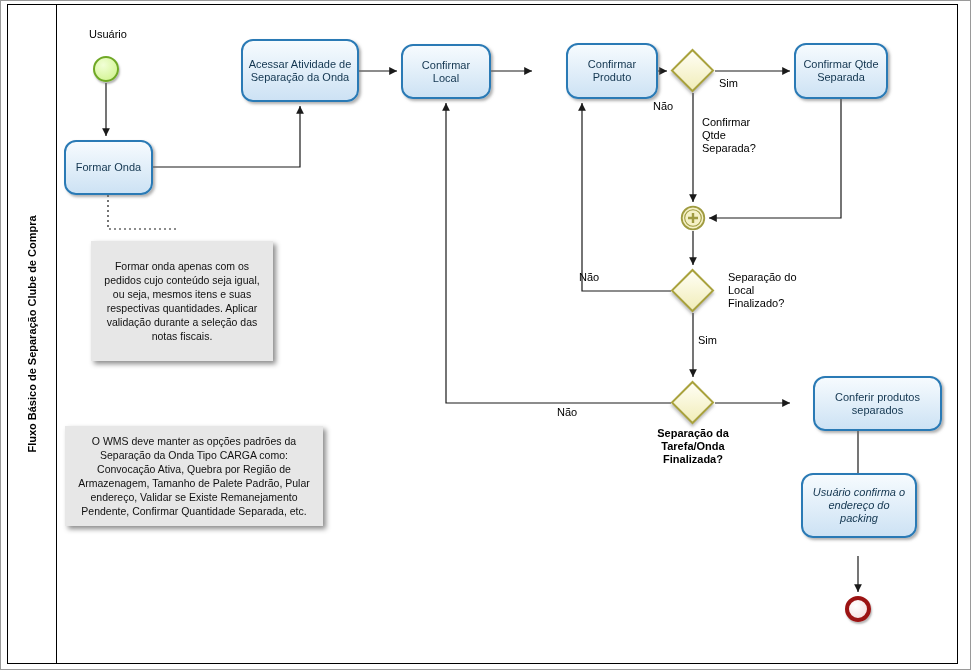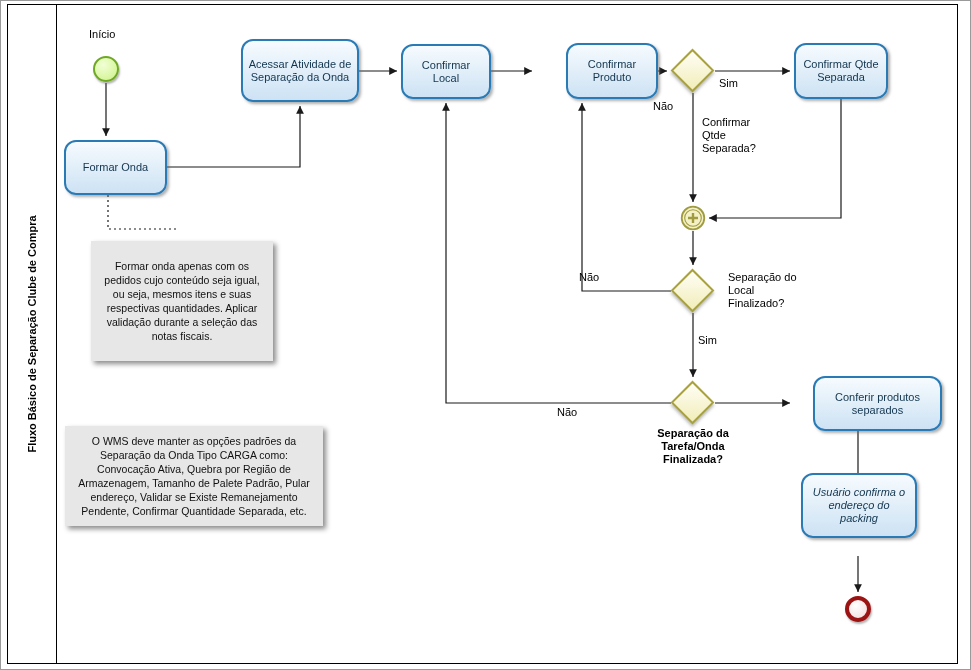--- a/index.html
+++ b/index.html
@@ -94,24 +94,24 @@
       <path d="M 670 290 L 581 290 L 581 102" marker-end="url(#arrow)"></path>
       <path d="M 692 312 L 692 376" marker-end="url(#arrow)"></path>
       <path d="M 670 402 L 445 402 L 445 102" marker-end="url(#arrow)"></path>
       <path d="M 714 402 L 789 402" marker-end="url(#arrow)"></path>
       <path d="M 857 430 L 857 486" marker-end="url(#arrow)"></path>
       <path d="M 857 555 L 857 591" marker-end="url(#arrow)"></path>
       <path d="M 107 194 L 107 228 L 176 228" stroke-dasharray="2,3"></path>
     </g>
   </svg>
 
-  <div class="edge-label" style="left:88px; top:27px;">Início</div>
+  <div class="edge-label" style="left:88px; top:27px;">Usuário</div>
   <div class="event event-start" style="left:92px; top:55px;"></div>
 
-  <div class="task" style="left:63px; top:139px; width:103px; height:55px;">
+  <div class="task" style="left:63px; top:139px; width:89px; height:55px;">
     <span>Formar Onda</span>
   </div>
 
   <div class="task" style="left:240px; top:38px; width:118px; height:63px;">
     <span>Acessar Atividade de Separação da Onda</span>
   </div>
 
   <div class="task" style="left:400px; top:43px; width:90px; height:55px;">
     <span>Confirmar Local</span>
   </div>

